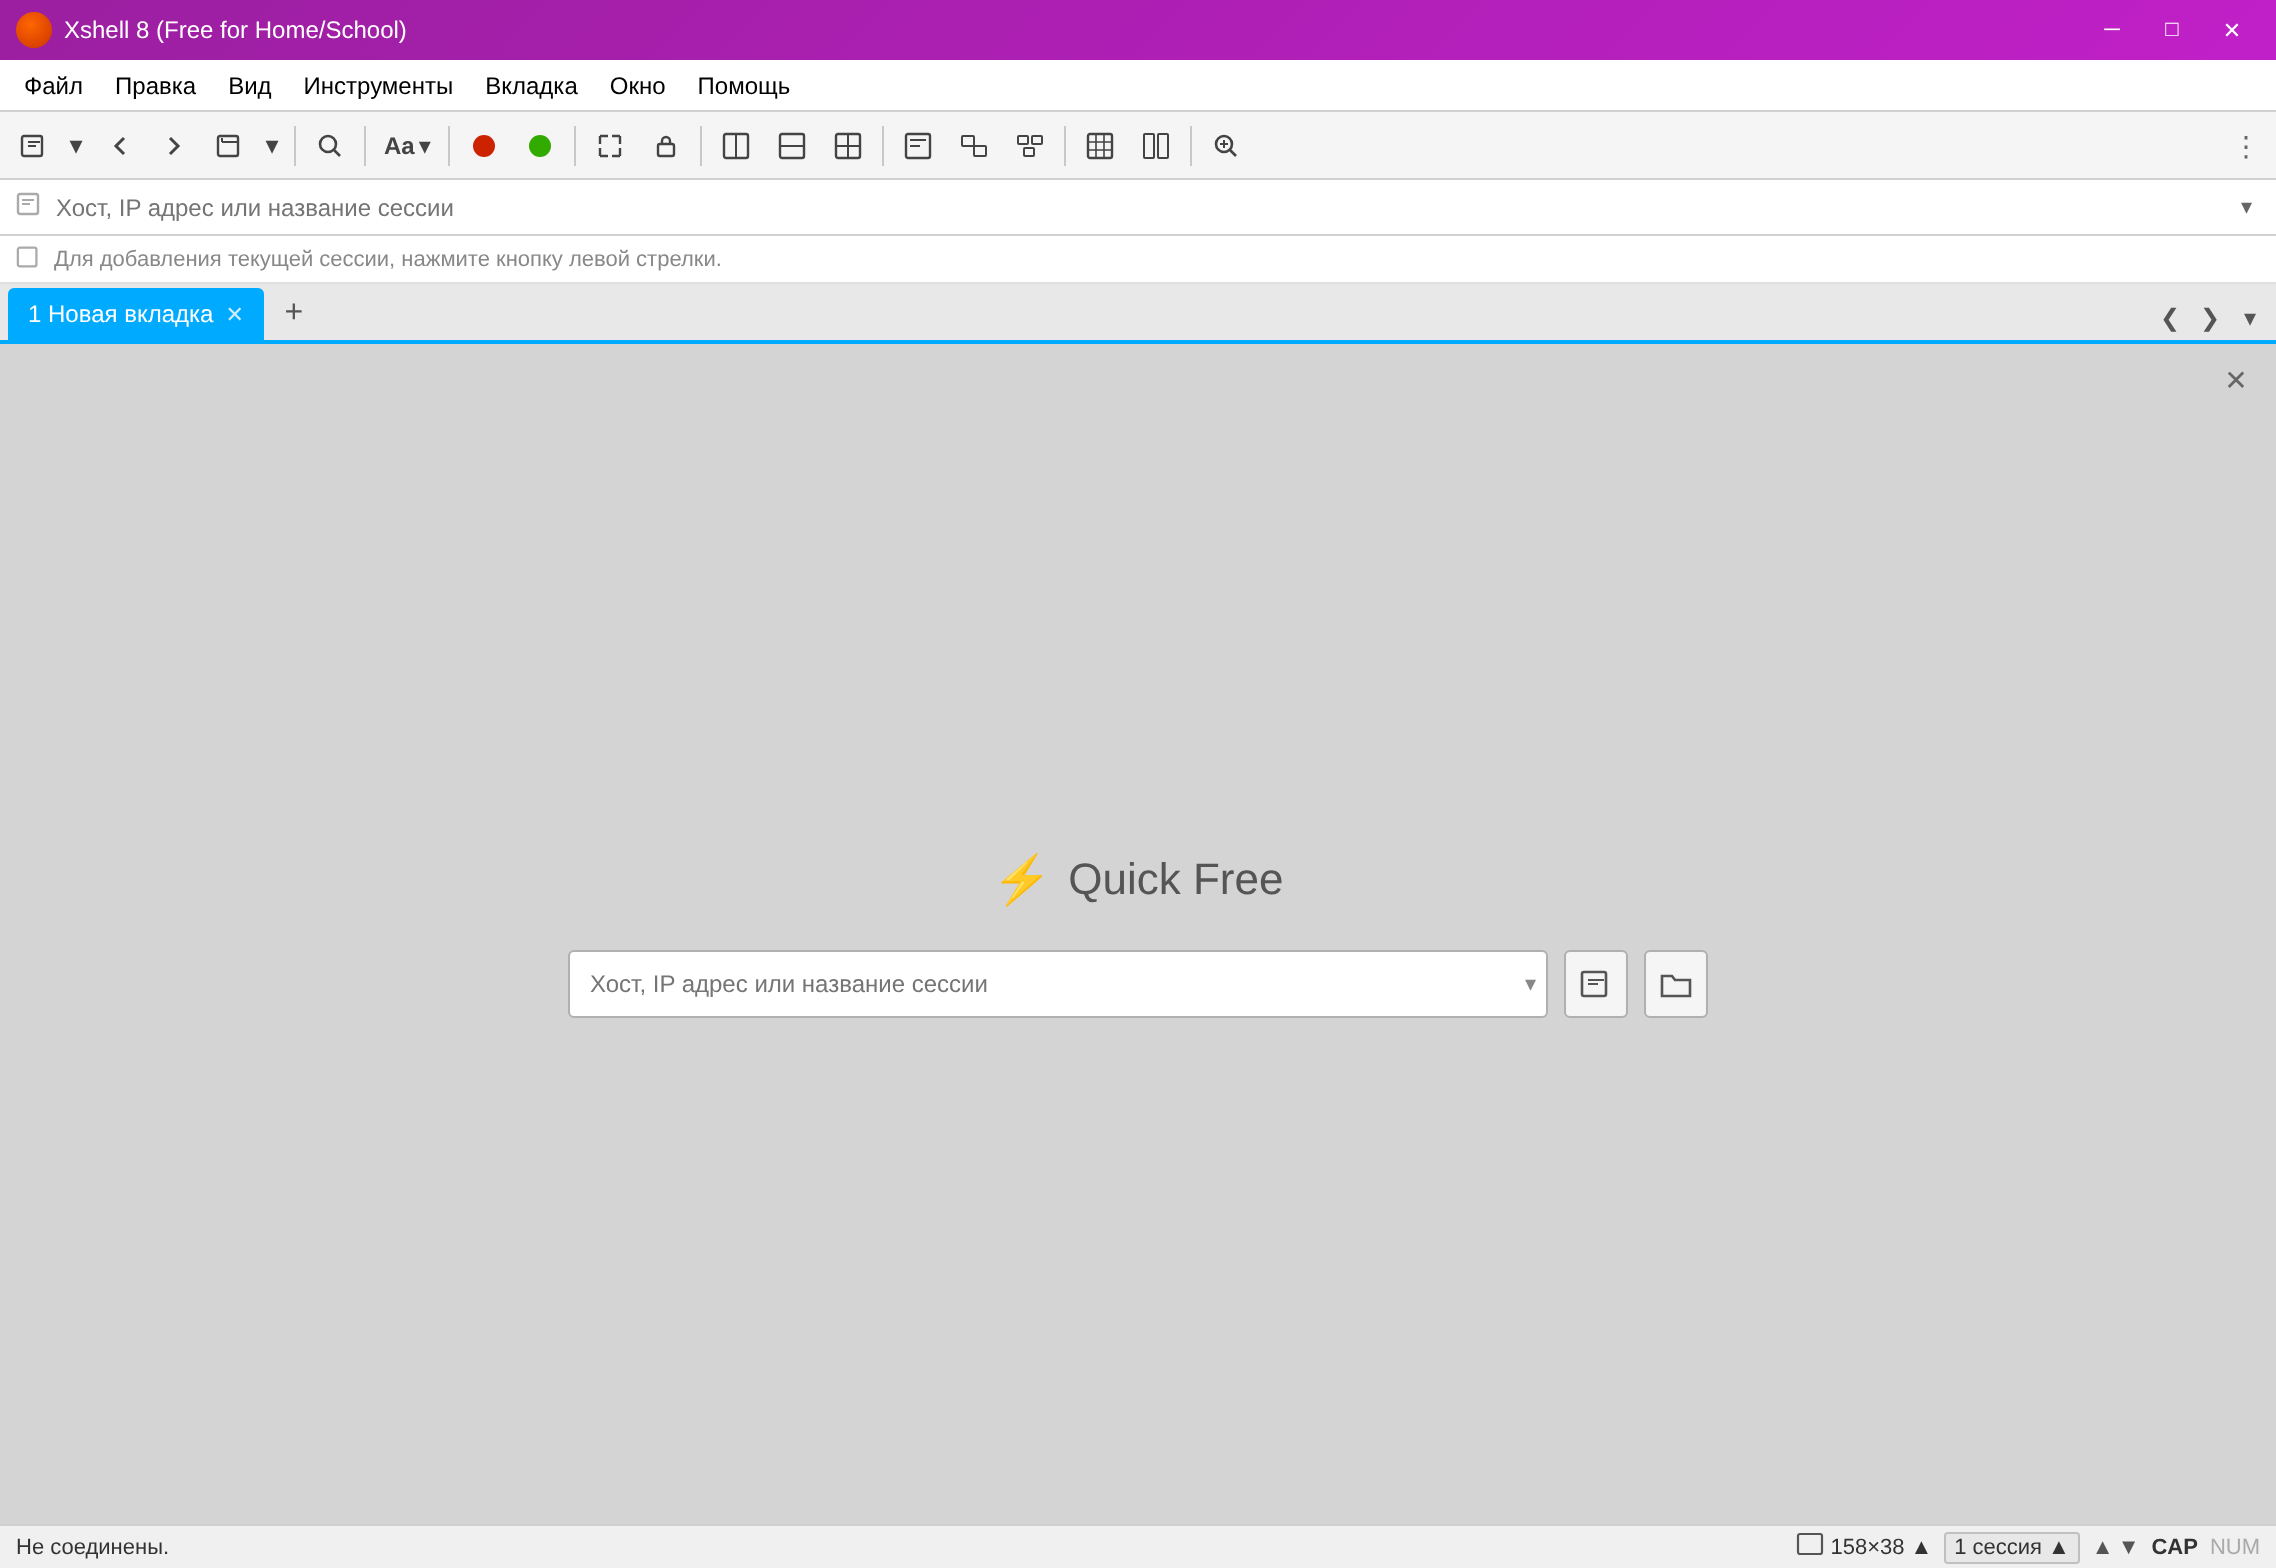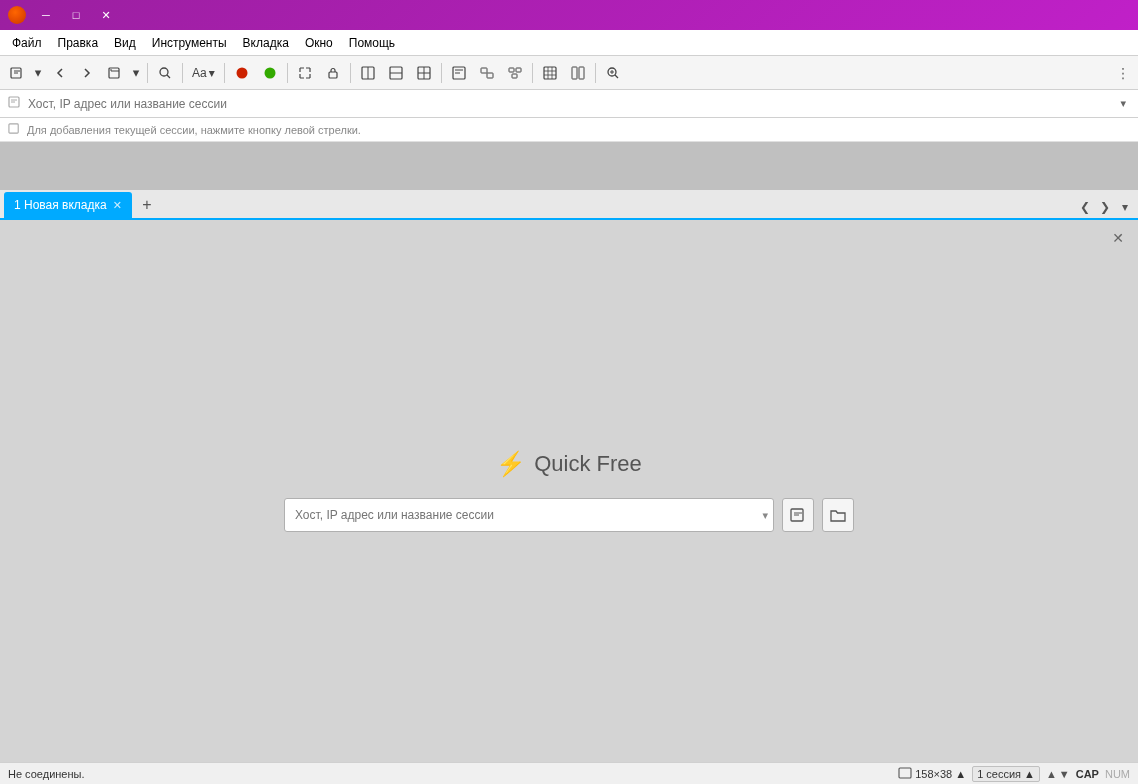--- a/index.html
+++ b/index.html
@@ -180,21 +180,20 @@
     
     .tab-bar {
       background: #e8e8e8;
       height: 30px;
       display: flex;
       align-items: flex-end;
       padding: 0 4px;
       border-bottom: 2px solid #00aaff;
       flex-shrink: 0;
       gap: 0;
-      margin-top: 48px;
     }
     .tab {
       display: flex;
       align-items: center;
       height: 26px;
       padding: 0 10px;
       background: #00aaff;
       color: white;
       font-size: 12px;
       cursor: pointer;
@@ -380,20 +379,21 @@
     .status-num {
       color: #aaa;
       font-size: 11px;
     }
   </style>
 </head>
 <body>
 
 <div class="title-bar">
   <div class="title-bar-icon"></div>
+  <span class="title-bar-text">Xshell 8 (Free for Home/School)</span>
   <div class="title-bar-controls">
     <button class="title-btn">─</button>
     <button class="title-btn">□</button>
     <button class="title-btn close">✕</button>
   </div>
 </div>
 
 <div class="menu-bar">
   <div class="menu-item">Файл</div>
   <div class="menu-item">Правка</div>
@@ -438,21 +438,21 @@
   </div>
   <div class="toolbar-separator"></div>
   <button class="toolbar-btn">
     <svg width="14" height="14" viewBox="0 0 14 14">
         <circle cx="6" cy="6" r="4" stroke="#444" stroke-width="1.3" fill="none"></circle>
         <path d="M9 9l3 3" stroke="#444" stroke-width="1.3"></path>
       </svg>
   </button>
   <div class="toolbar-separator"></div>
   <button class="toolbar-dropdown">
-    <span style="font-size:12px;font-weight:normal;">Aa</span>
+    <span style="font-size:12px;font-weight:bold;">Aa</span>
     <span>▾</span>
   </button>
   <div class="toolbar-separator"></div>
   <button class="toolbar-btn">
     <svg width="14" height="14" viewBox="0 0 14 14">
         <circle cx="7" cy="7" r="5.5" fill="#cc2200"></circle>
       </svg>
   </button>
   <button class="toolbar-btn">
     <svg width="14" height="14" viewBox="0 0 14 14">

